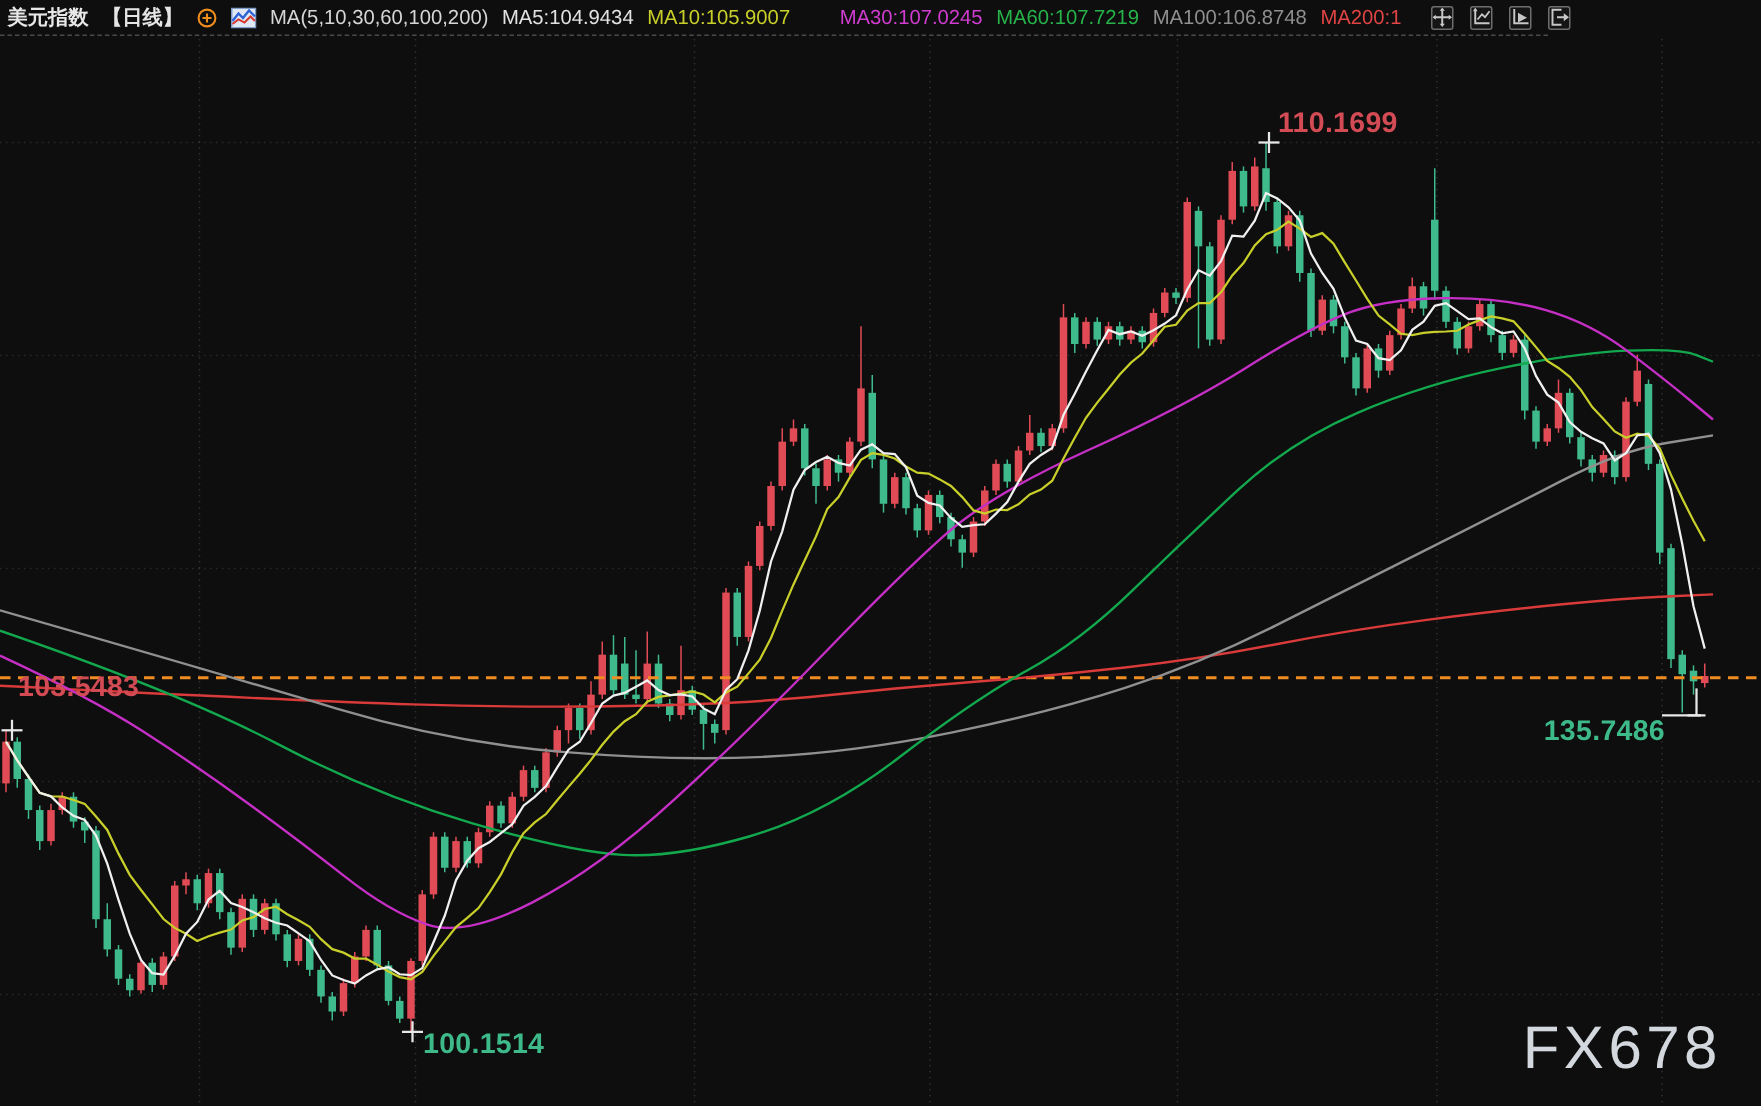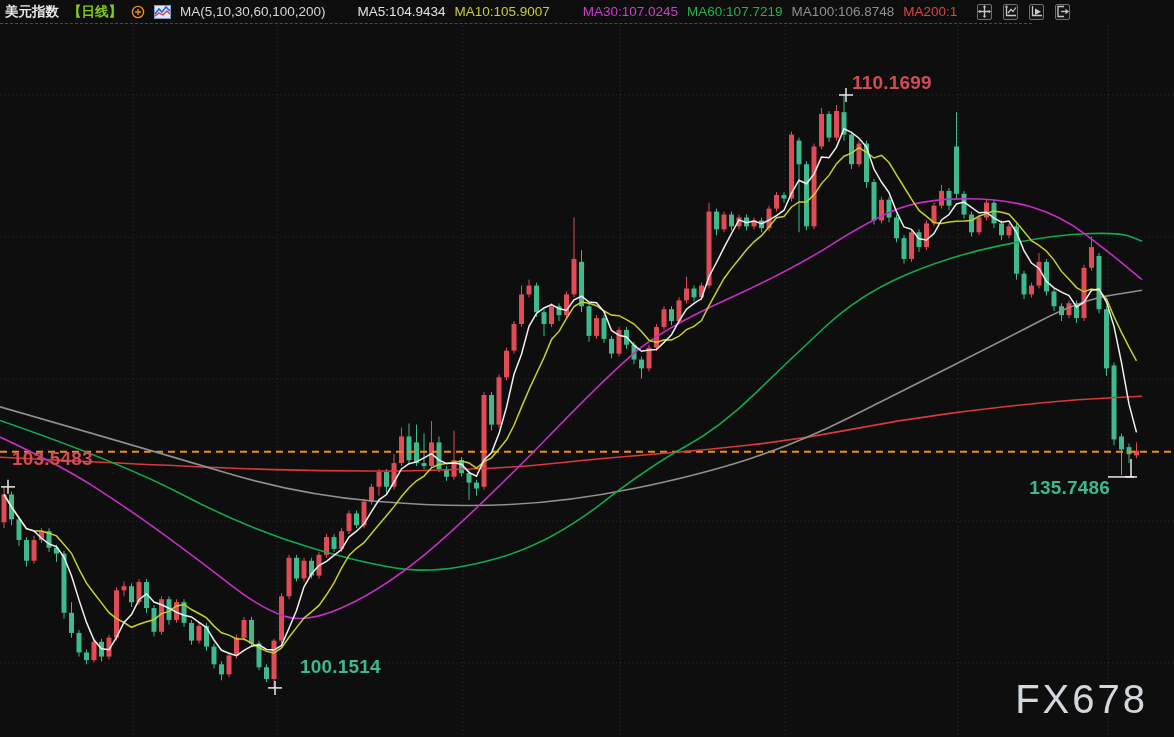--- a/index.html
+++ b/index.html
@@ -3,21 +3,21 @@
 <meta charset="utf-8">
 <style>
   html,body{margin:0;padding:0;background:#0d0e0d;}
   body{width:1174px;height:737px;position:relative;overflow:hidden;
        font-family:"Liberation Sans",sans-serif;-webkit-font-smoothing:antialiased;}
   .header{position:absolute;top:0;left:0;width:1032px;height:24px;z-index:10;
           display:flex;align-items:center;gap:9px;padding:0 5px;box-sizing:border-box;
           background:#0d0e0d;border-bottom:1px dashed #4a4a4a;
           font-size:13.5px;color:#dcdcdc;white-space:nowrap;}
   .sym{font-weight:bold;color:#e8e8e8;}
-  .period{color:#84cc16;font-weight:bold;}
+  .period{color:#e5e5e5;font-weight:bold;}
   .ma-title{color:#d6d6d6;}
   .ma-val{font-weight:normal;}
   .hdr-spacer{flex:1;}
   .hbtn{width:18px;height:16px;border:1px solid #6e6e6e;background:#151515;border-radius:2px;
         display:flex;align-items:center;justify-content:center;padding:0;margin-left:2px;cursor:pointer;}
   .hbtn svg{display:block;}
   .icon-wrap{display:flex;align-items:center;}
   #chart-svg{position:absolute;left:0;top:0;z-index:1;}
   .anno{position:absolute;z-index:5;font-size:19px;font-weight:bold;letter-spacing:.2px;}
   .anno.right{transform:translateX(-100%);}
@@ -37,21 +37,21 @@
     </svg>
   </span>
   <span class="icon-wrap">
     <svg width="17" height="14" viewBox="0 0 17 14">
       <rect x="0.5" y="0.5" width="16" height="13" fill="#dfe7f5" stroke="#7f9cc9"></rect>
       <path d="M1 9 L5 4 L8 7 L12 2 L16 6" fill="none" stroke="#2c62d6" stroke-width="1.6"></path>
       <path d="M1 11 L5 8 L9 10 L13 6 L16 9" fill="none" stroke="#d6392c" stroke-width="1.3"></path>
     </svg>
   </span>
   <span class="ma-title">MA(5,10,30,60,100,200)</span>
-  <span class="ma-val" style="color: rgb(226, 226, 226); margin-left: 23px;">MA5:104.9434</span>
+  <span class="ma-val" style="color: rgb(226, 226, 226);">MA5:104.9434</span>
   <span class="ma-val" style="color: rgb(201, 207, 42);">MA10:105.9007</span>
   <span class="ma-val" style="color: rgb(208, 60, 208); margin-left: 24px;">MA30:107.0245</span>
   <span class="ma-val" style="color: rgb(39, 179, 74);">MA60:107.7219</span>
   <span class="ma-val" style="color: rgb(143, 143, 143);">MA100:106.8748</span>
   <span class="ma-val" style="color: rgb(224, 68, 68);">MA200:1</span>
   <span class="hdr-spacer"></span>
 
   <button class="hbtn" title="">
     <svg width="13" height="13" viewBox="0 0 13 13">
       <path d="M6.5 1 V12 M1 6.5 H12" stroke="#c8c8c8" stroke-width="1.3"></path>
@@ -420,16 +420,16 @@
       <line x1="268" y1="687.8948300000002" x2="282" y2="687.8948300000002" stroke="#e8e8e8" stroke-width="1.5"></line>
       <line x1="275" y1="680.8948300000002" x2="275" y2="694.8948300000002" stroke="#e8e8e8" stroke-width="1.5"></line>
       <line x1="1108" y1="476.9296819999999" x2="1134" y2="476.9296819999999" stroke="#e8e8e8" stroke-width="1.5"></line>
       <line x1="1131" y1="458.9296819999999" x2="1131" y2="476.9296819999999" stroke="#e8e8e8" stroke-width="1.5"></line>
       <line x1="1125" y1="476.9296819999999" x2="1137" y2="476.9296819999999" stroke="#e8e8e8" stroke-width="1.5"></line>
     </g>
 </svg>
 
 <div class="anno" style="left: 852px; top: 72px; color: rgb(211, 75, 84);">110.1699</div>
 <div class="anno" style="left: 12px; top: 448px; color: rgb(211, 75, 84);">103.5483</div>
-<div class="anno" style="left: 282px; top: 656px; color: rgb(61, 185, 138); margin-left: 18px;">100.1514</div>
+<div class="anno" style="left: 282px; top: 686px; color: rgb(61, 185, 138);">100.1514</div>
 <div class="anno right" style="left: 1110px; top: 477px; color: rgb(61, 185, 138);">135.7486</div>
 
 <div class="watermark">FX678</div>
 
 </body></html>

